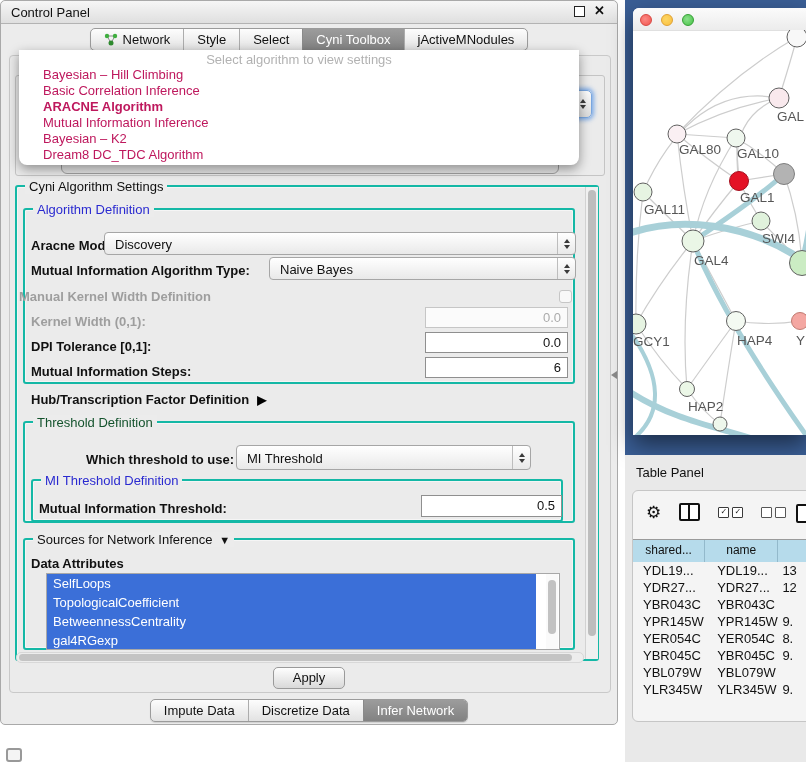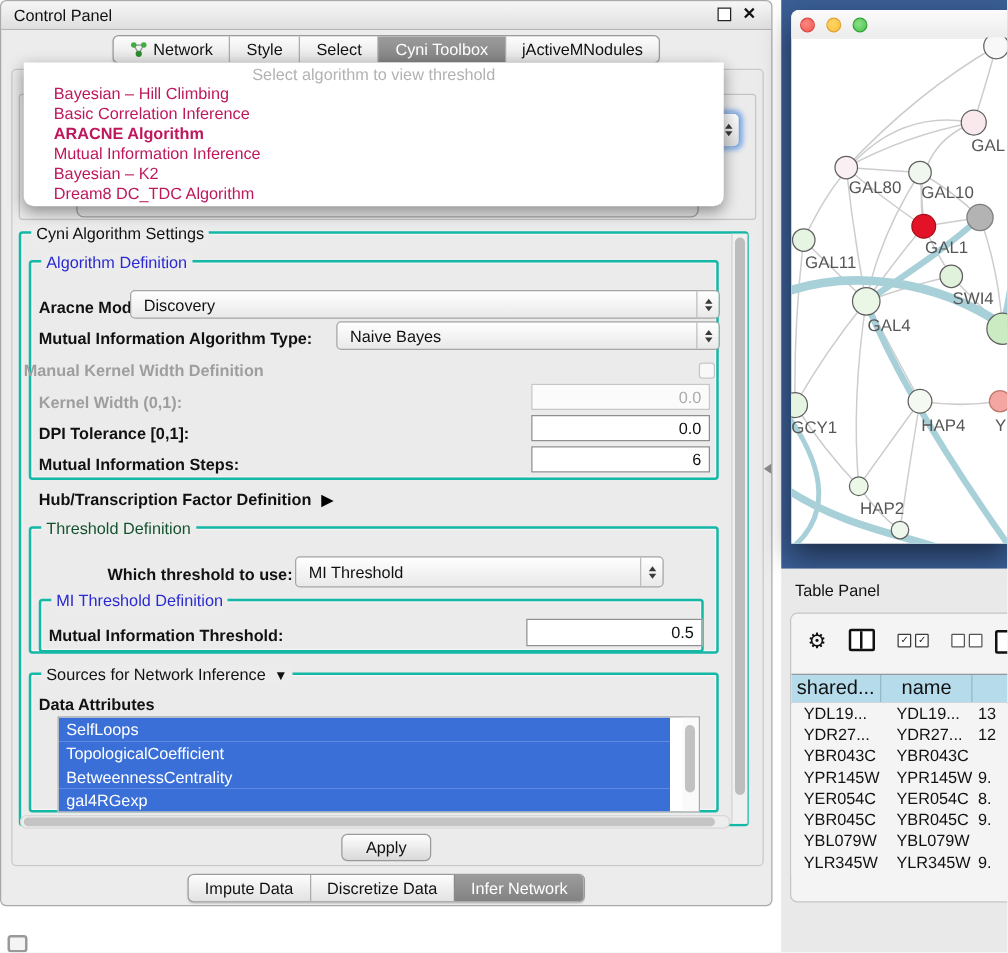--- a/index.html
+++ b/index.html
@@ -124,21 +124,21 @@
   #icon-split{width:17px;height:14px;border:2px solid #111;border-radius:2px;position:relative;background:#FFF;}
   #icon-split:before{content:"";position:absolute;left:7px;top:0;bottom:0;width:2px;background:#111;}
   .cbpair{display:flex;gap:3px;}
   .cb{width:9px;height:9px;border:1.4px solid #3A3A3A;border-radius:1px;font-size:8px;line-height:8px;
     color:#222;text-align:center;background:#FFF;}
   .cb.empty{border-color:#555;}
   #icon-partial{position:absolute;left:163px;top:13px;width:18px;height:15px;border:2px solid #111;
     border-radius:2px;background:#FFF;}
   #tp-table{position:absolute;left:0;top:48px;right:0;bottom:0;}
   .thead{display:flex;height:22px;background:#B6DBEB;border-top:1px solid #9A9A9A;border-bottom:1px solid #9A9A9A;}
-  .th{font-size:16px;color:#111;text-align:center;line-height:21px;border-right:1px solid #93B9CB;box-sizing:border-box;}
+  .th{font-size:12px;color:#111;text-align:center;line-height:21px;border-right:1px solid #93B9CB;box-sizing:border-box;}
   .tbody{position:absolute;left:0;top:23px;right:0;height:138px;overflow:hidden;background:#F4F4F4;}
   .tr{display:flex;height:17px;}
   .td{font-size:13px;color:#111;line-height:17px;box-sizing:border-box;white-space:nowrap;overflow:hidden;}
 </style>
 </head>
 <body>
 
 <div id="screen">
 
   <div id="desktop"></div>
@@ -181,21 +181,21 @@
     <div id="cp-content"></div>
 
     <div id="inference-group"></div>
     <div id="hidden-combo"></div>
     <div id="focus-stepper">
       <span class="tri-up"></span>
       <span class="tri-down"></span>
     </div>
 
     <div id="algo-popup">
-      <span class="ph">Select algorithm to view threshold</span>
+      <span class="ph">Select algorithm to view settings</span>
       <div id="algo-items">
           <div class="item">Bayesian – Hill Climbing</div>
           <div class="item">Basic Correlation Inference</div>
           <div class="item bold">ARACNE Algorithm</div>
           <div class="item">Mutual Information Inference</div>
           <div class="item">Bayesian – K2</div>
           <div class="item">Dream8 DC_TDC Algorithm</div>
         </div>
     </div>
 

